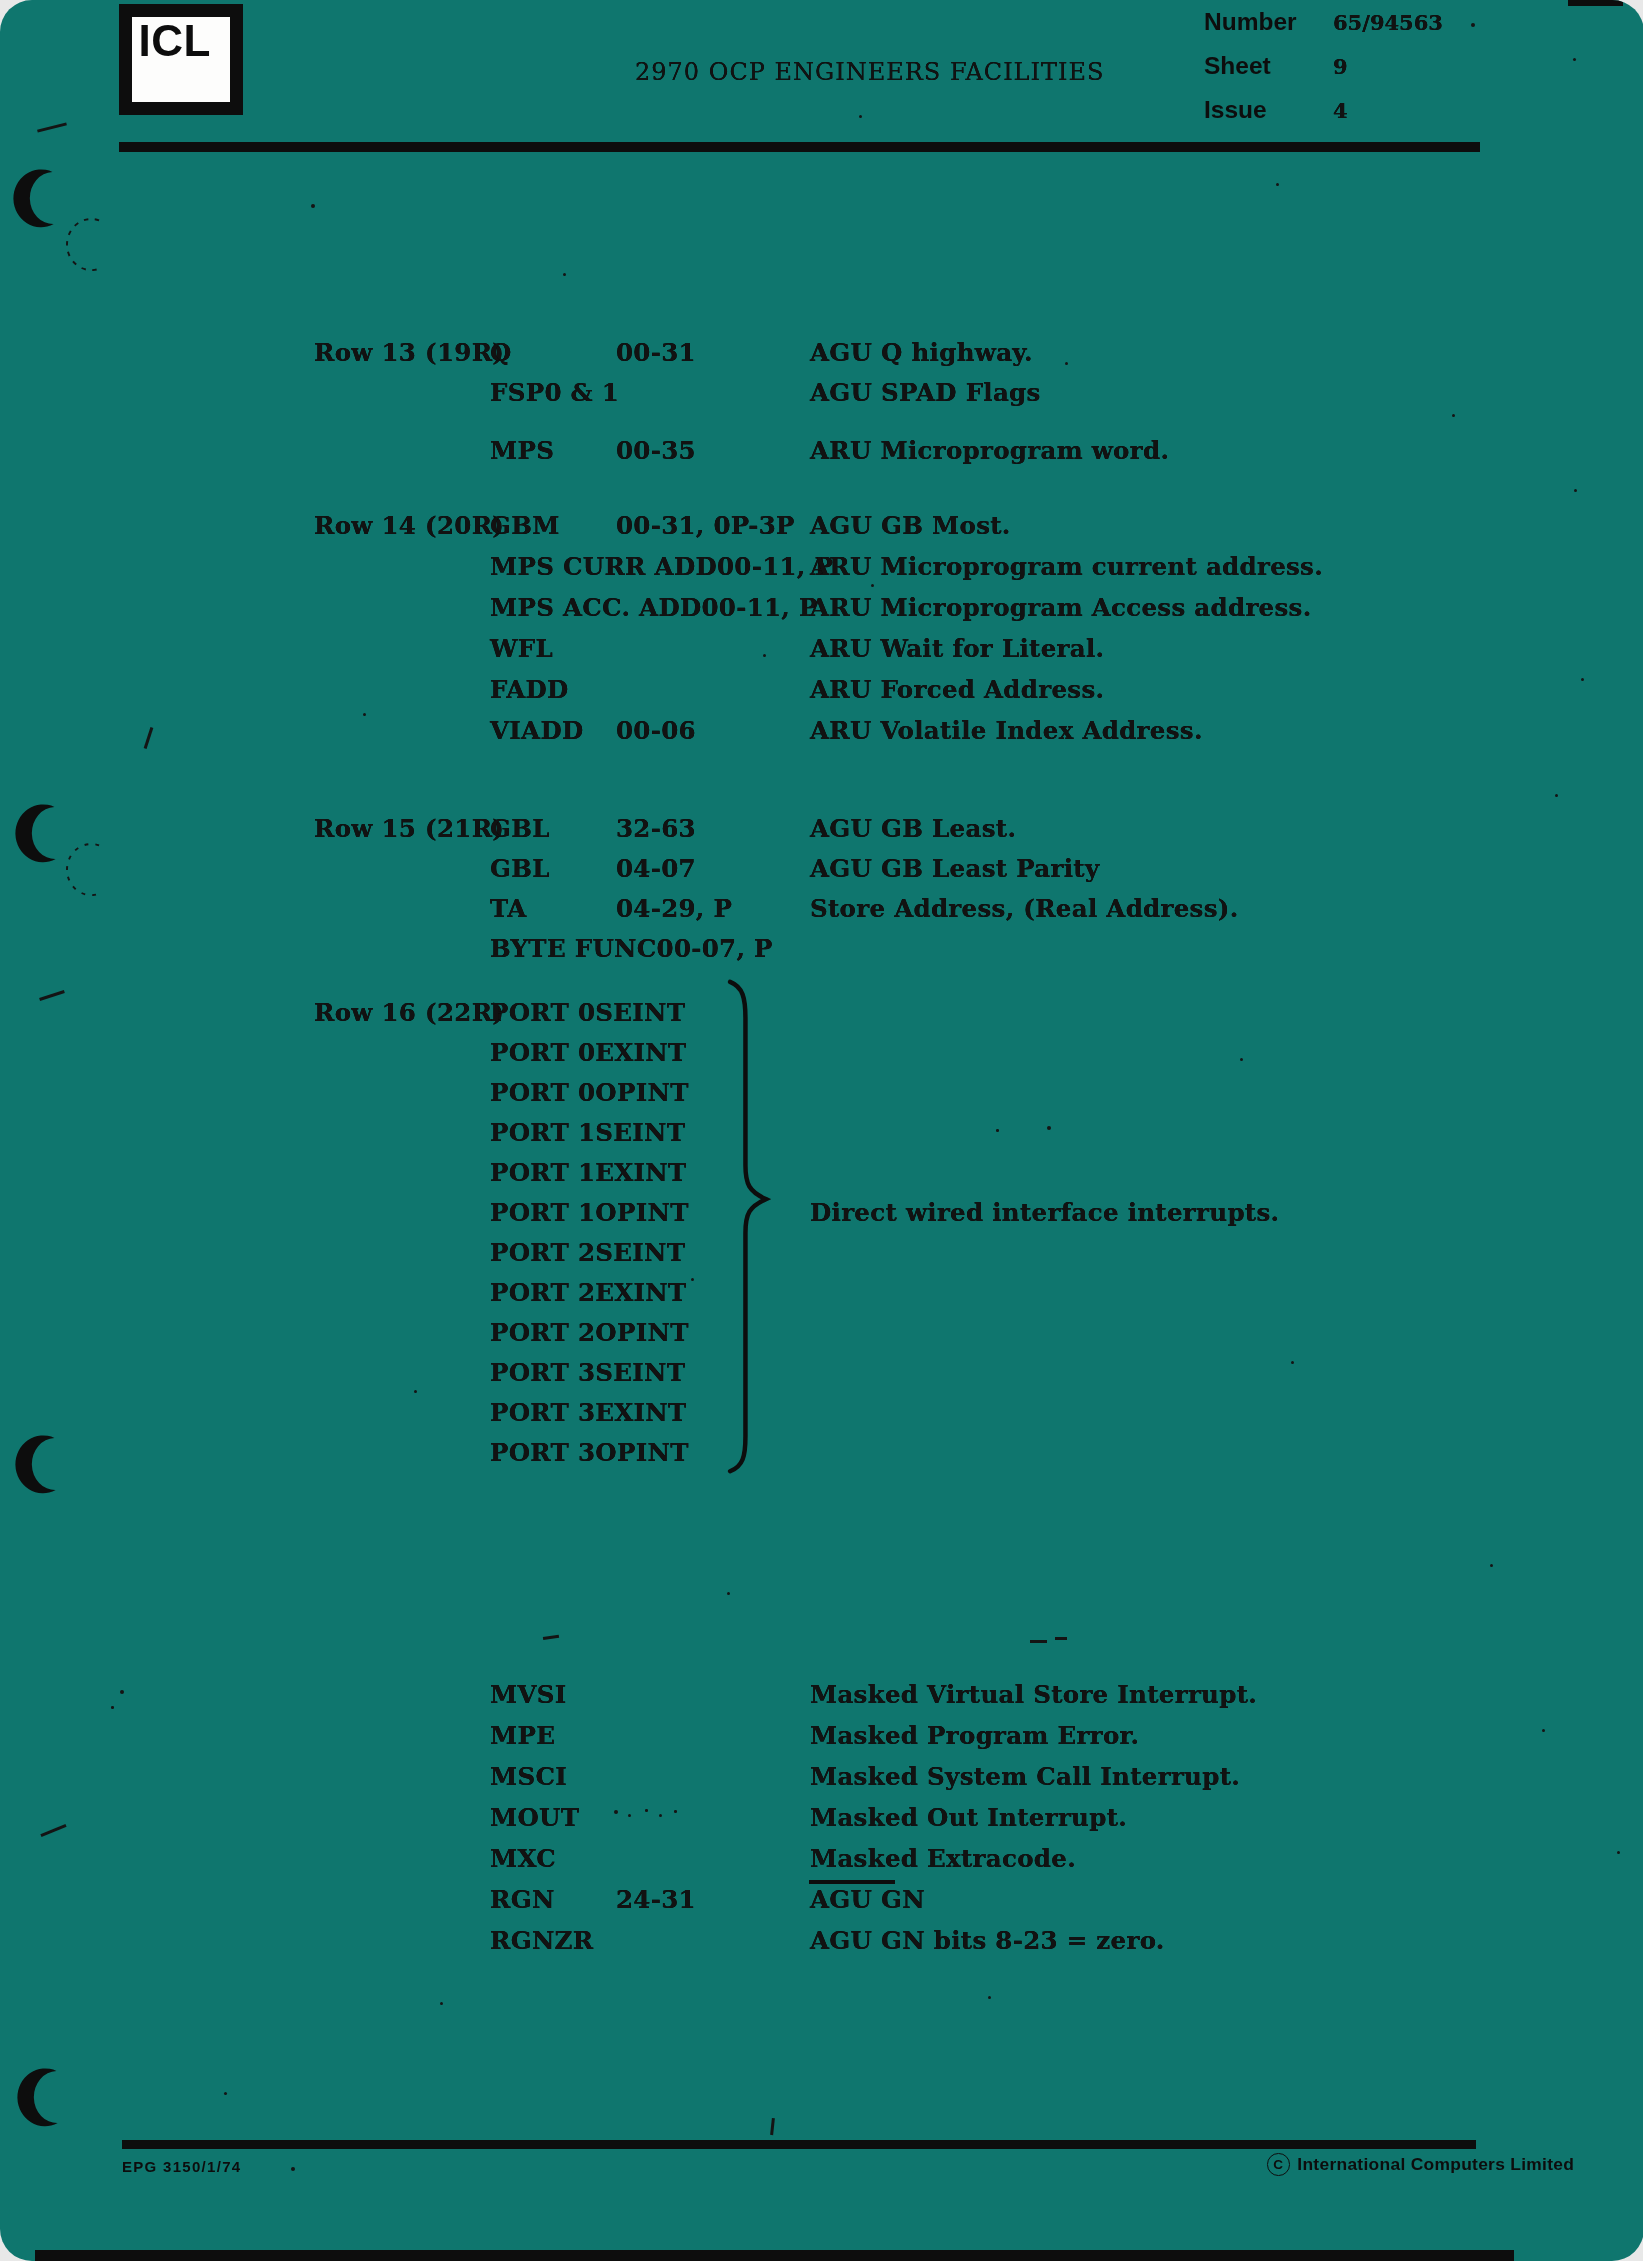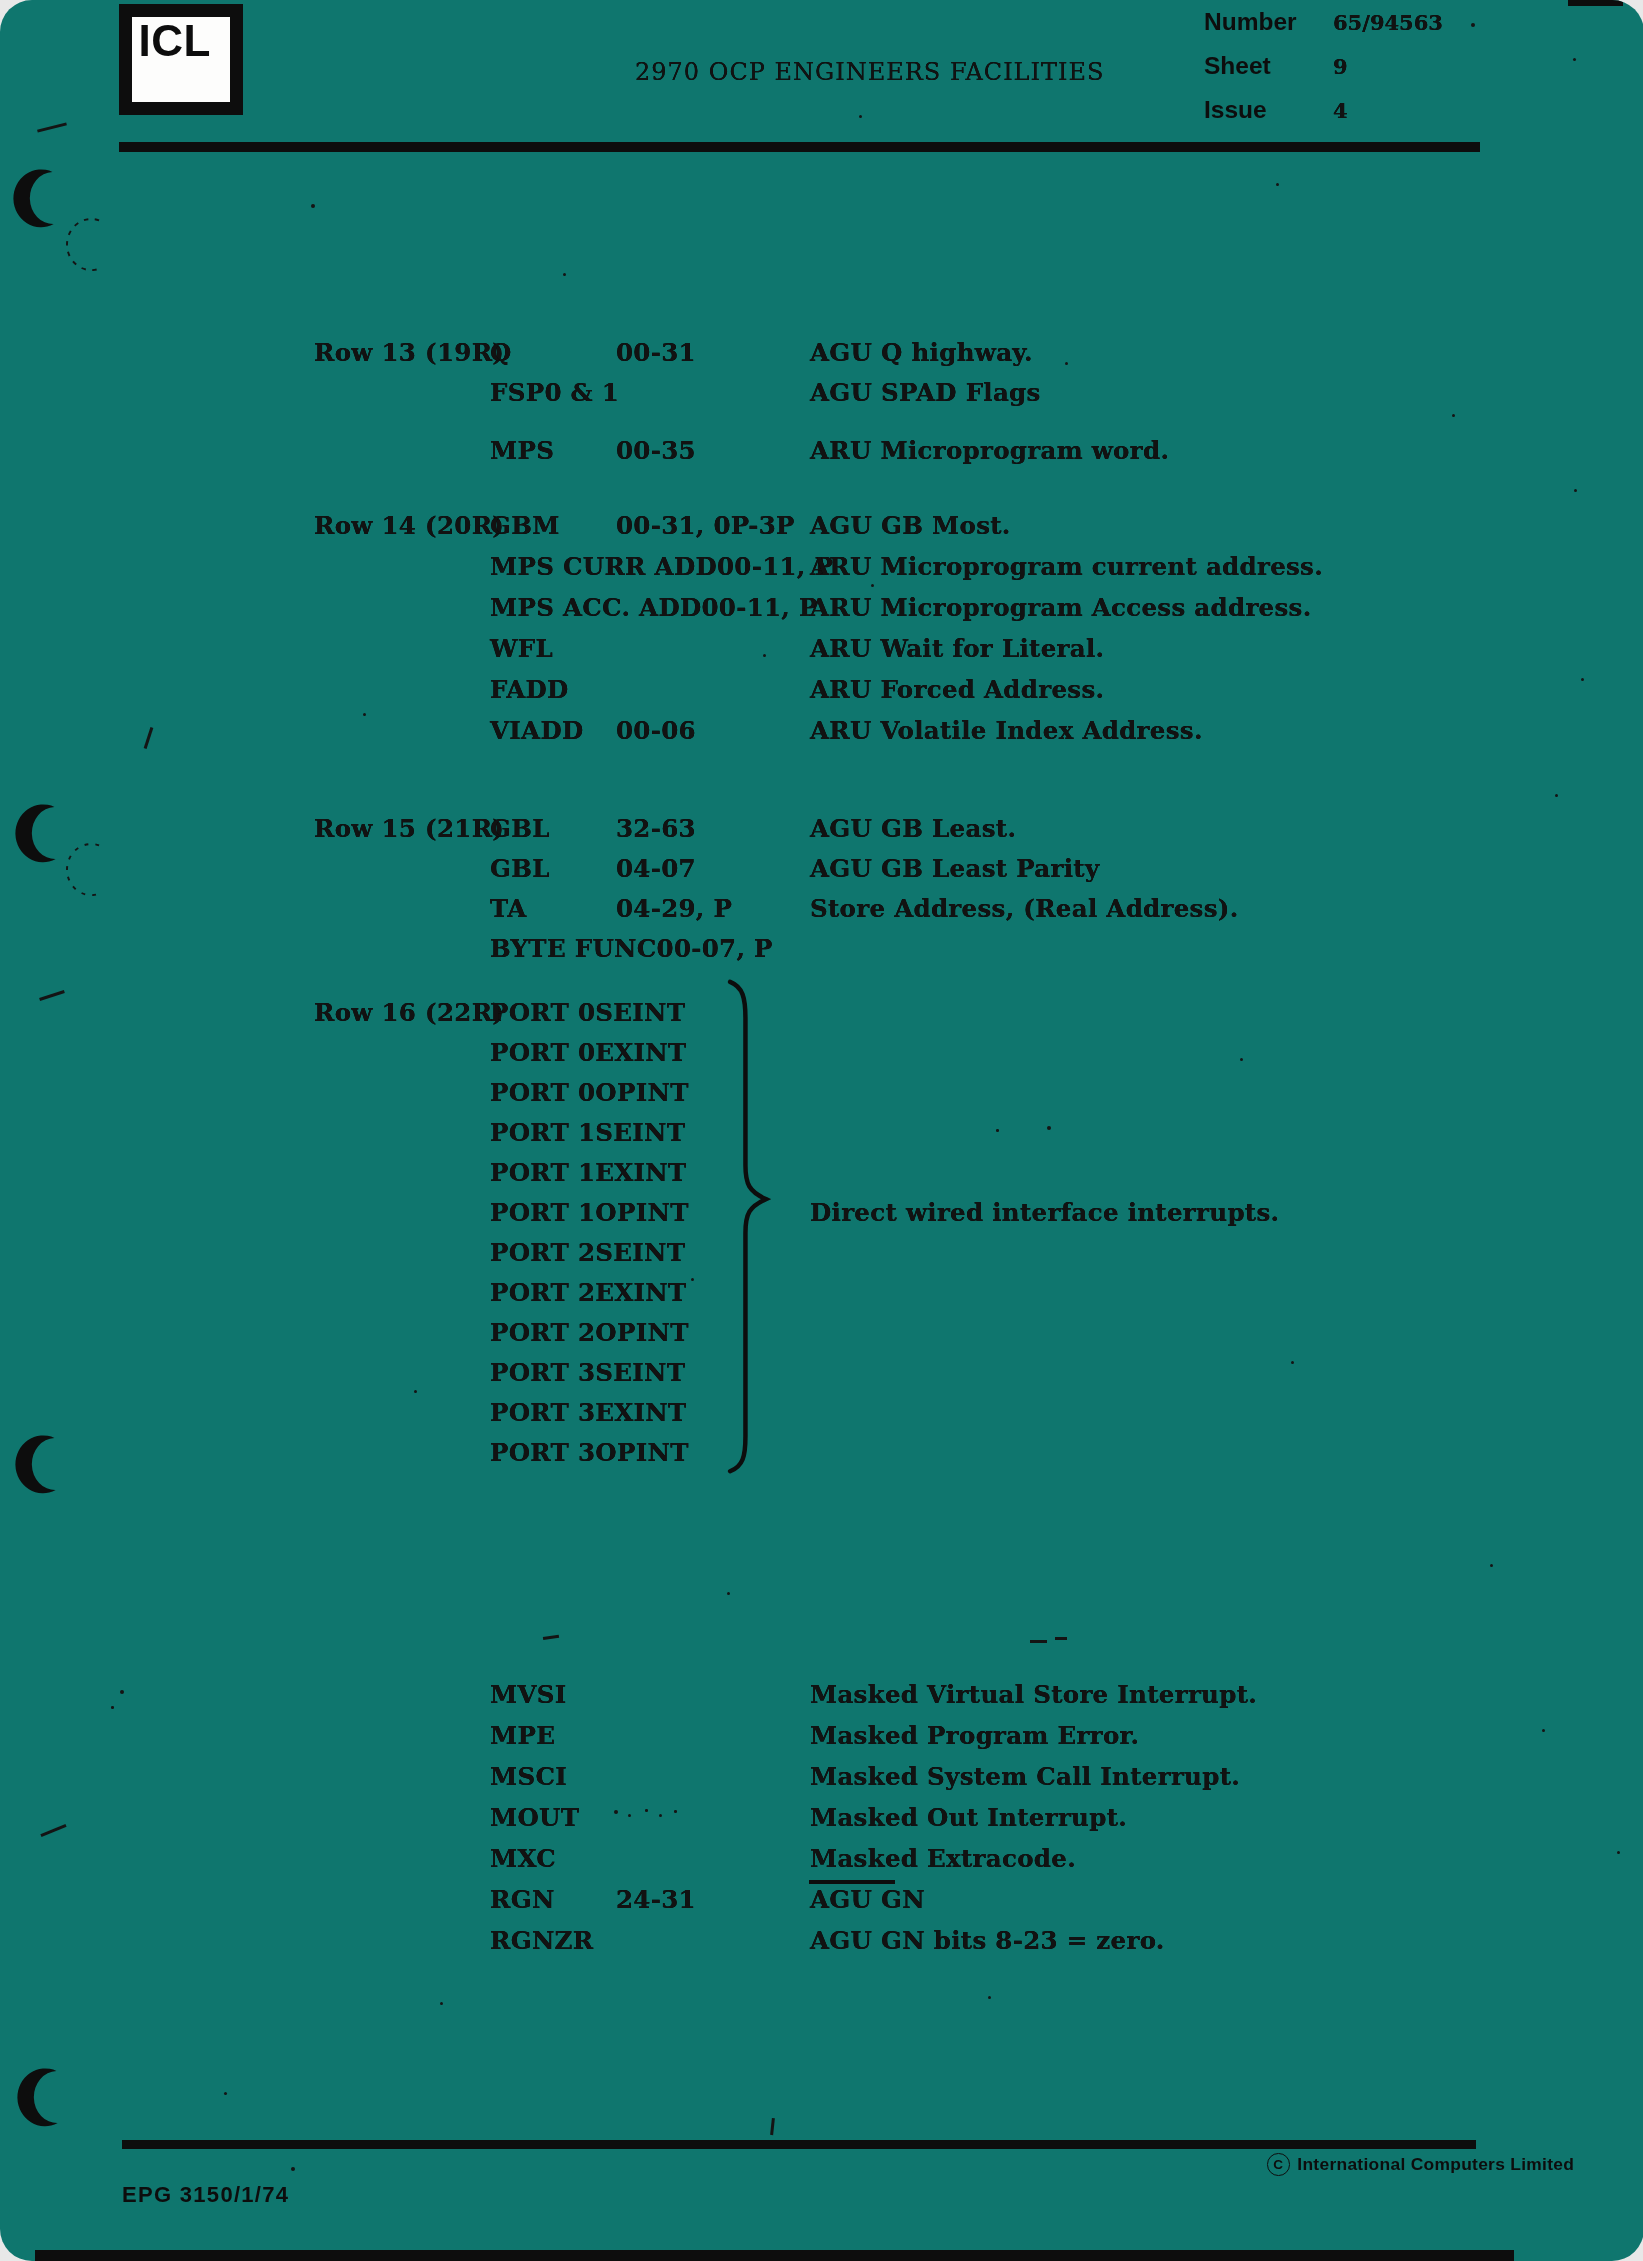--- a/index.html
+++ b/index.html
@@ -31,21 +31,21 @@
   .trow.gap{margin-top:18px;}
   .tname{display:inline-block;min-width:126px;}
   .g3 .tname{min-width:97px;text-align:center;}
   .tdesc{position:absolute;left:320px;top:0;}
   .tdesc.overline::before{content:"";position:absolute;left:-1.3px;top:-5.2px;width:86px;height:4.5px;
         background:#0d0d0d;}
   
   #brace{position:absolute;left:725px;top:976px;}
   
   #footer-left{position:absolute;left:122px;top:2158px;font-family:"Liberation Sans",sans-serif;
-        font-weight:700;font-size:22px;letter-spacing:1.3px;color:#0d0d0d;margin-top:24px;}
+        font-weight:700;font-size:15px;letter-spacing:1.3px;color:#0d0d0d;}
   #footer-right{position:absolute;left:1267px;top:2153px;display:flex;align-items:center;
         font-family:"Liberation Sans",sans-serif;font-weight:700;font-size:17.4px;color:#0d0d0d;
         letter-spacing:0.3px;white-space:nowrap;}
   #copy-circle{display:inline-flex;align-items:center;justify-content:center;width:20.6px;height:20.6px;
         border:1.9px solid #0d0d0d;border-radius:50%;font-size:13.5px;margin-right:7.7px;flex:0 0 auto;}
   
   .dot{position:absolute;background:#141414;border-radius:50%;}
   .dash{position:absolute;background:#141414;}
   .arc-svg{position:absolute;}
 </style>

